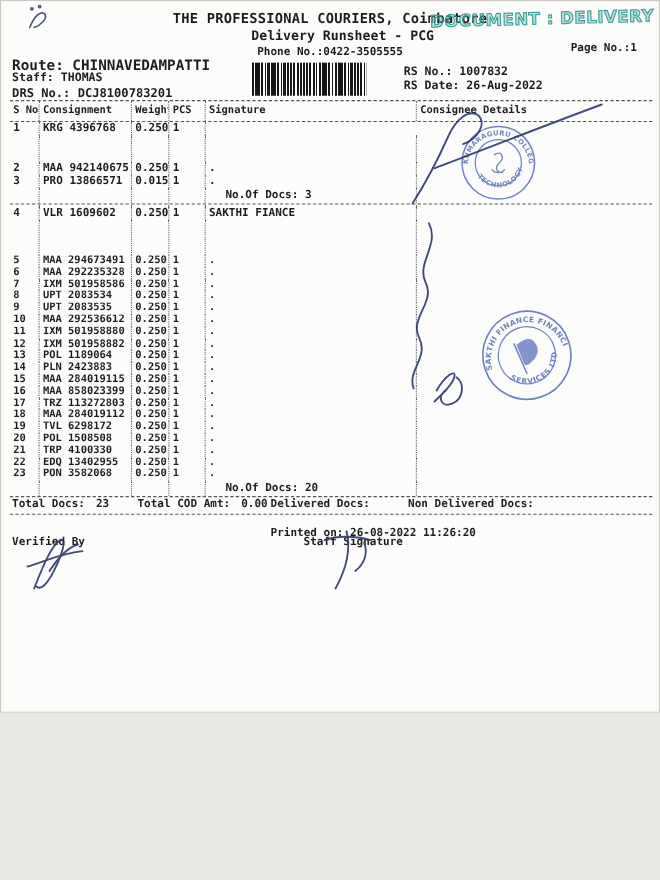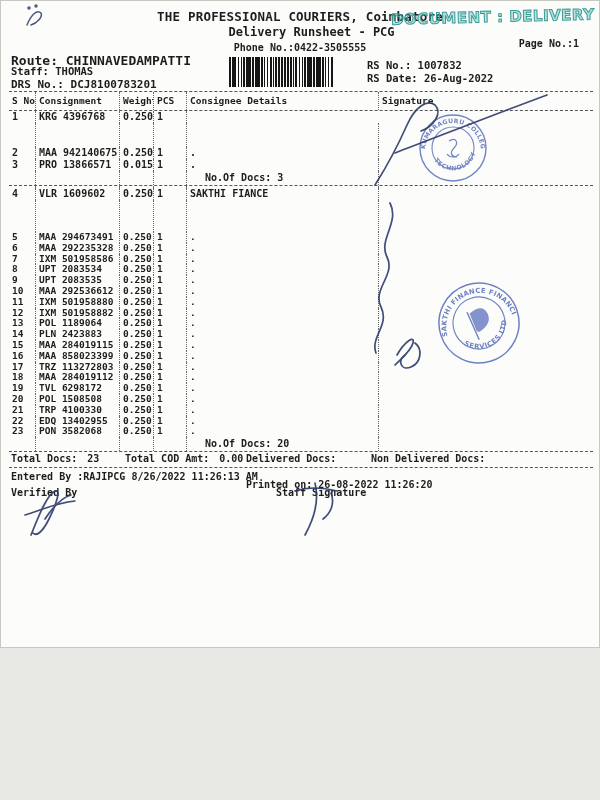--- a/index.html
+++ b/index.html
@@ -78,22 +78,22 @@
   <div class="abs barcode"></div>
   <div class="abs rs-no">RS No.: 1007832</div>
   <div class="abs rs-date">RS Date: 26-Aug-2022</div>
 
   <div class="rtable">
     <div class="thead">
       <div>S No</div>
       <div>Consignment No</div>
       <div>Weight</div>
       <div>PCS</div>
+      <div>Signature</div>
       <div>Consignee Details</div>
-      <div>Signature</div>
     </div>
     <div>
         <div class="trow item">
       <div class="sno">1</div>
       <div class="cn">KRG 4396768</div>
       <div class="wt">0.250</div>
       <div class="pcs">1</div>
       <div class="sig"></div>
     </div>
         <div class="trow gap">
@@ -318,21 +318,20 @@
   <div class="footer">
     <div class="abs f-total lblval">
       <span>Total Docs:</span><b>23</b>
     </div>
     <div class="abs f-cod lblval">
       <span>Total COD Amt:</span><b>0.00</b>
     </div>
     <div class="abs f-del">Delivered Docs:</div>
     <div class="abs f-nondel">Non Delivered Docs:</div>
     <div class="abs f-line"></div>
-    <div class="abs f-entered">Entered By :RAJIPCG 8/26/2022 11:26:13 AM</div>
     <div class="abs f-printed">Printed on: 26-08-2022 11:26:20</div>
     <div class="abs f-verified">Verified By</div>
     <div class="abs f-staffsig">Staff Signature</div>
   </div>
 
   <svg class="overlay" viewBox="0 0 600 800">
 
     <g fill="none" stroke-width="1.5" stroke-linecap="round" opacity="0.85" stroke="#2c3a6b">
       <path d="M 26,24 C 30,14 36,8 40,12 C 42,16 36,22 30,24"></path>
       <circle cx="28" cy="7" r="1"></circle>

